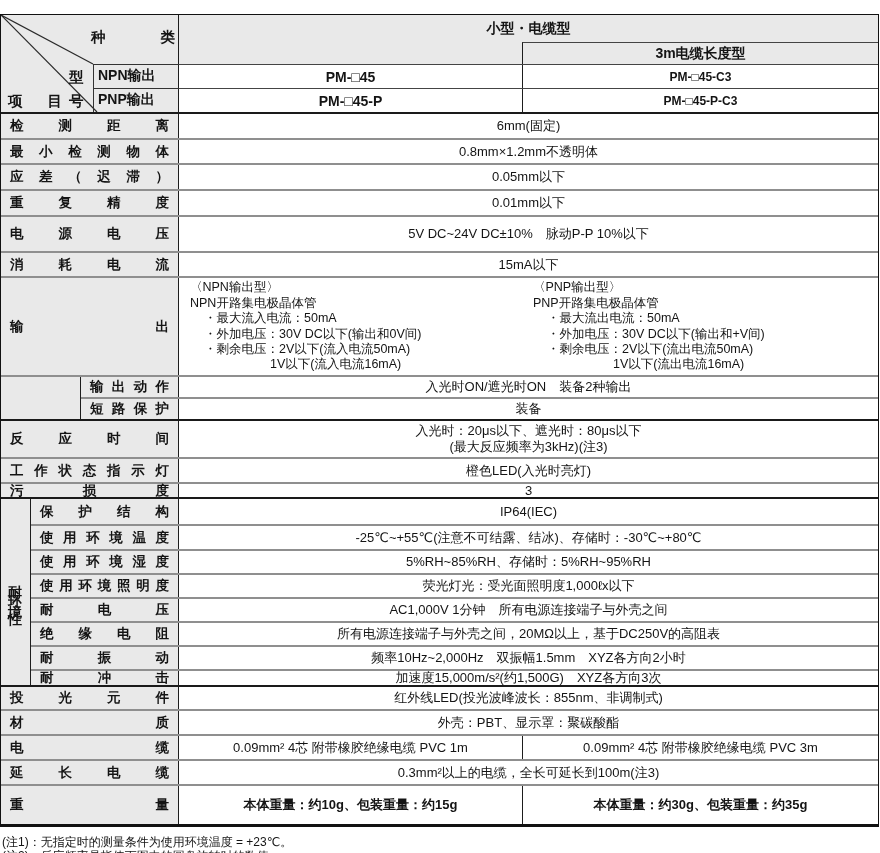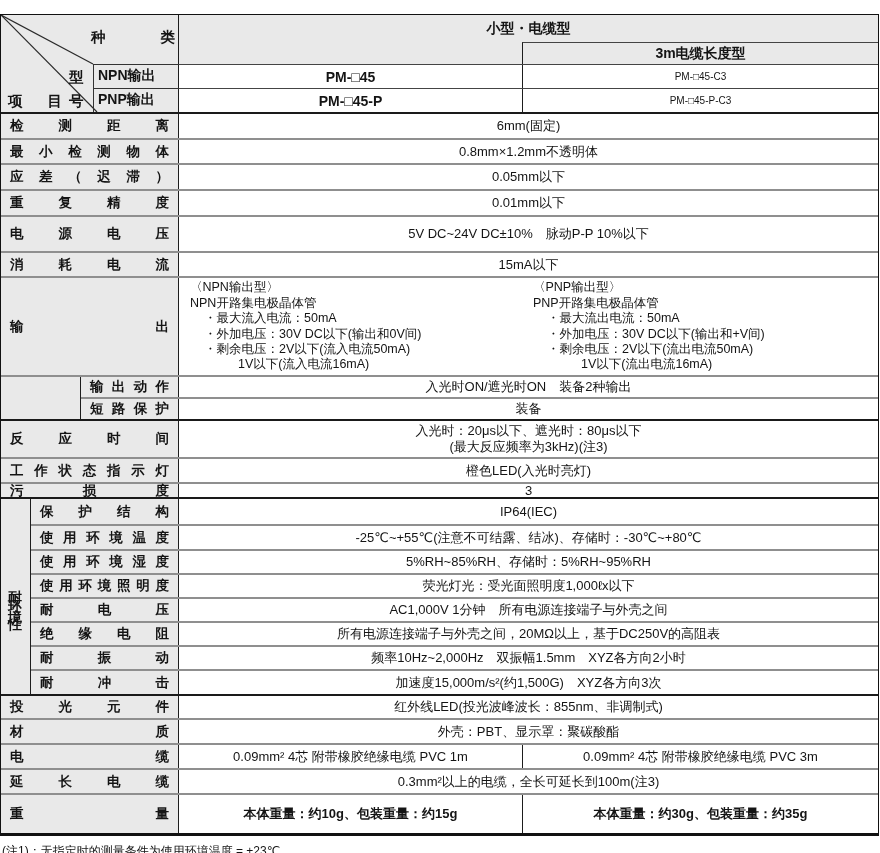--- a/index.html
+++ b/index.html
@@ -27,40 +27,40 @@
   .c-npn,.c-pnp{position:absolute;left:93px;width:85px;height:24px;display:flex;align-items:center;justify-content:flex-start;padding-left:4px;font-weight:bold;font-size:14px;}
   .c-npn{top:49px;}
   .c-pnp{top:73px;}
   .hdr-right{flex:1;display:flex;flex-direction:column;}
   .h-r1{height:27px;background:var(--hbg);display:flex;align-items:center;justify-content:center;font-weight:bold;font-size:14px;}
   .h-r2{height:22px;display:flex;background:var(--hbg);}
   .h-r2 .sp{flex:0 0 343px;}
   .h-r2 .cell{flex:1;border-left:1px solid var(--ld);border-top:1px solid #444;display:flex;align-items:center;justify-content:center;font-weight:bold;font-size:14px;}
   .h-r3,.h-r4{height:24px;display:flex;border-top:1px solid #444;background:#fff;}
   .h-m1{flex:0 0 343px;display:flex;align-items:center;justify-content:center;font-weight:bold;font-size:14px;}
-  .h-m2{flex:1;border-left:1px solid var(--ld);display:flex;align-items:center;justify-content:center;font-weight:normal;font-size:10px;}
+  .h-m2{flex:1;border-left:1px solid var(--ld);display:flex;align-items:center;justify-content:center;font-weight:bold;font-size:12px;}
 
   
   .row{display:flex;border-top:2px solid var(--lg);}
   .row.dark{border-top:2.5px solid #1a1a1a;}
   .row.nb{border-top:none;}
   .lb{flex:0 0 178px;background:var(--hbg);border-right:1px solid var(--ld);display:flex;flex-direction:column;justify-content:center;padding:0 9px;font-weight:bold;font-size:13.5px;}
   .lb>span{display:block;text-align:justify;text-align-last:justify;}
   .lb.w98{flex:0 0 98px;}
   .lb.w148{flex:0 0 148px;}
   .vc{flex:1;display:flex;align-items:center;justify-content:center;text-align:center;font-size:13px;background:#fff;padding:0 8px;}
   .half1{flex:0 0 343px;display:flex;align-items:center;justify-content:center;text-align:center;font-size:13px;background:#fff;}
   .half2{flex:1;border-left:1px solid var(--ld);display:flex;align-items:center;justify-content:center;text-align:center;font-size:13px;background:#fff;}
   .vstack{display:flex;flex-direction:column;line-height:16px;}
 
   
   .out-half{flex:0 0 343px;background:#fff;display:flex;flex-direction:column;justify-content:center;padding-left:11px;font-size:12.5px;line-height:15.4px;text-align:left;}
   .out-half.r{flex:1;}
   .ol1{margin-left:14px;}
-  .ol2{margin-left:48px;}
+  .ol2{margin-left:80px;}
 
   
   .group{display:flex;border-top:2px solid var(--lg);}
   .group.dark{border-top:2.5px solid #1a1a1a;}
   .gstrip{flex:0 0 80px;background:var(--hbg);border-right:1px solid var(--ld);}
   .gstrip30{flex:0 0 30px;background:var(--hbg);border-right:1px solid var(--ld);display:flex;align-items:center;justify-content:center;}
   .vt{writing-mode:vertical-rl;text-orientation:upright;letter-spacing:9px;font-weight:bold;font-size:14px;}
   .gcol{flex:1;display:flex;flex-direction:column;}
 
   .notes{margin:9px 0 0 2px;font-size:12px;line-height:13.5px;}
@@ -251,21 +251,21 @@
               <span>绝缘电阻</span>
             </div>
           <div class="vc">所有电源连接端子与外壳之间，20MΩ以上，基于DC250V的高阻表</div>
         </div>
         <div class="row" style="height:24px">
           <div class="lb w148">
               <span>耐振动</span>
             </div>
           <div class="vc">频率10Hz~2,000Hz　双振幅1.5mm　XYZ各方向2小时</div>
         </div>
-        <div class="row" style="height:25px">
+        <div class="row" style="height:16px">
           <div class="lb w148">
               <span>耐冲击</span>
             </div>
           <div class="vc">加速度15,000m/s²(约1,500G)　XYZ各方向3次</div>
         </div>
       </div>
     </div>
 
     <div class="row dark" style="height:24px">
       <div class="lb">

